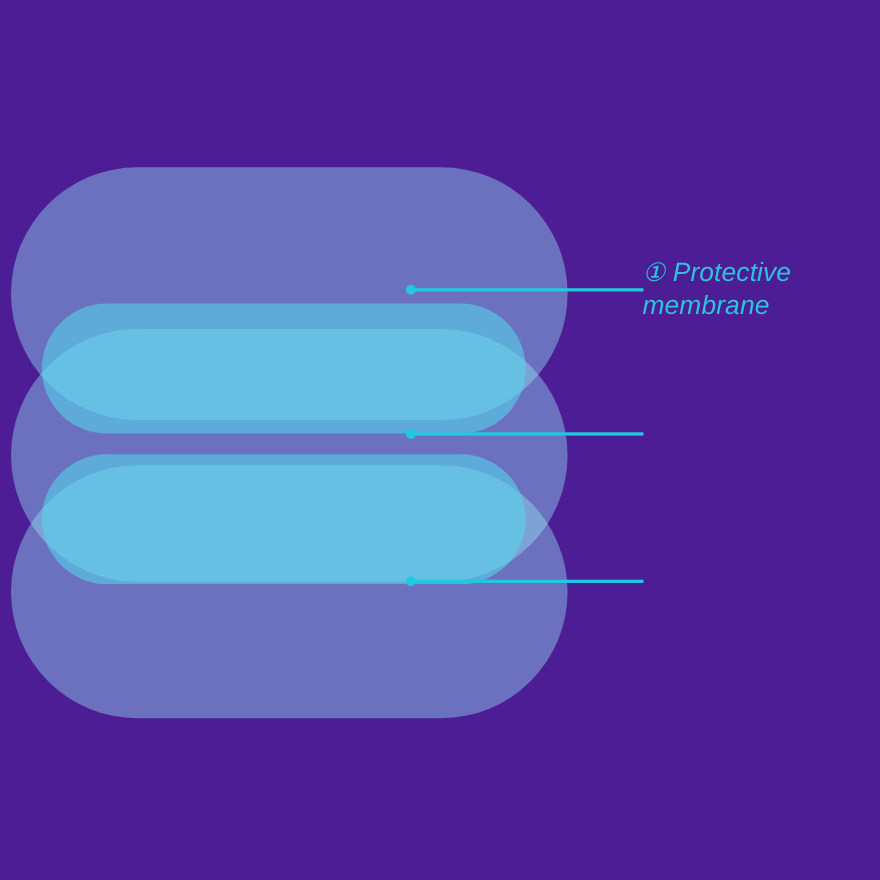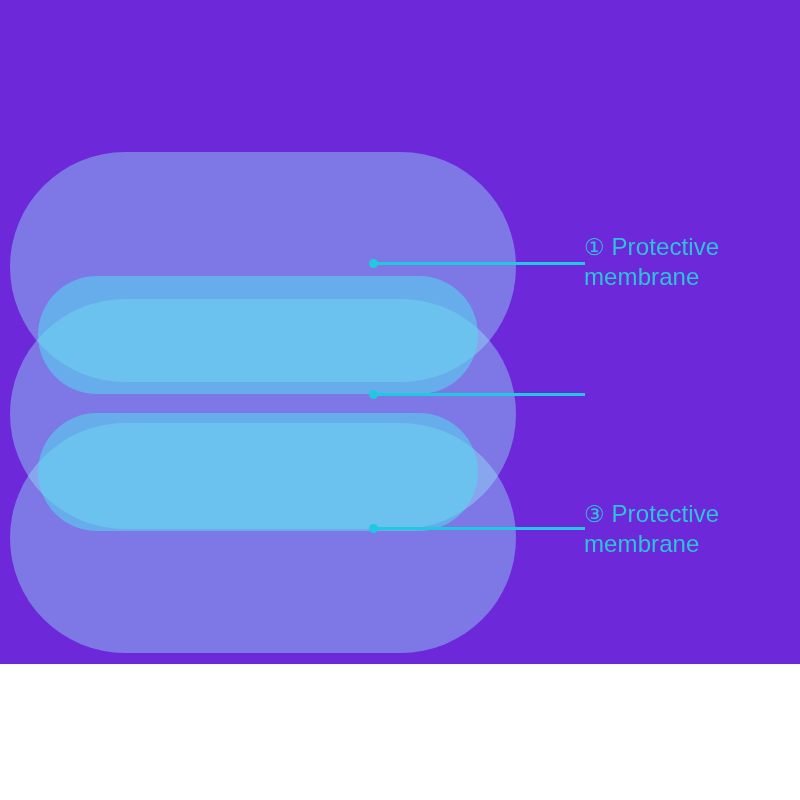--- a/index.html
+++ b/index.html
@@ -7,23 +7,24 @@
     margin: 0;
     padding: 0;
     background: #ffffff;
   }
   body {
     font-family: "Liberation Sans", sans-serif;
   }
   #stage {
     position: relative;
     width: 800px;
-    height: 664px;
-    background: #6d28d9;
+    height: 800px;
+    background: #4c1d95;
     overflow: hidden;
+    font-style: italic;
   }
 
   
   #layer-stack {
     position: absolute;
     left: 0;
     top: 0;
     width: 800px;
     height: 800px;
   }
@@ -116,18 +117,14 @@
 
   <div class="leader-dot dot-3"></div>
   <div class="leader leader-3"></div>
 
   <div class="callout callout-1">
     <span class="num">①</span>
     <span>Protective membrane</span>
   </div>
 
 
-  <div class="callout callout-3">
-    <span class="num">③</span>
-    <span>Protective membrane</span>
-  </div>
 
 </div>
 
 </body></html>

